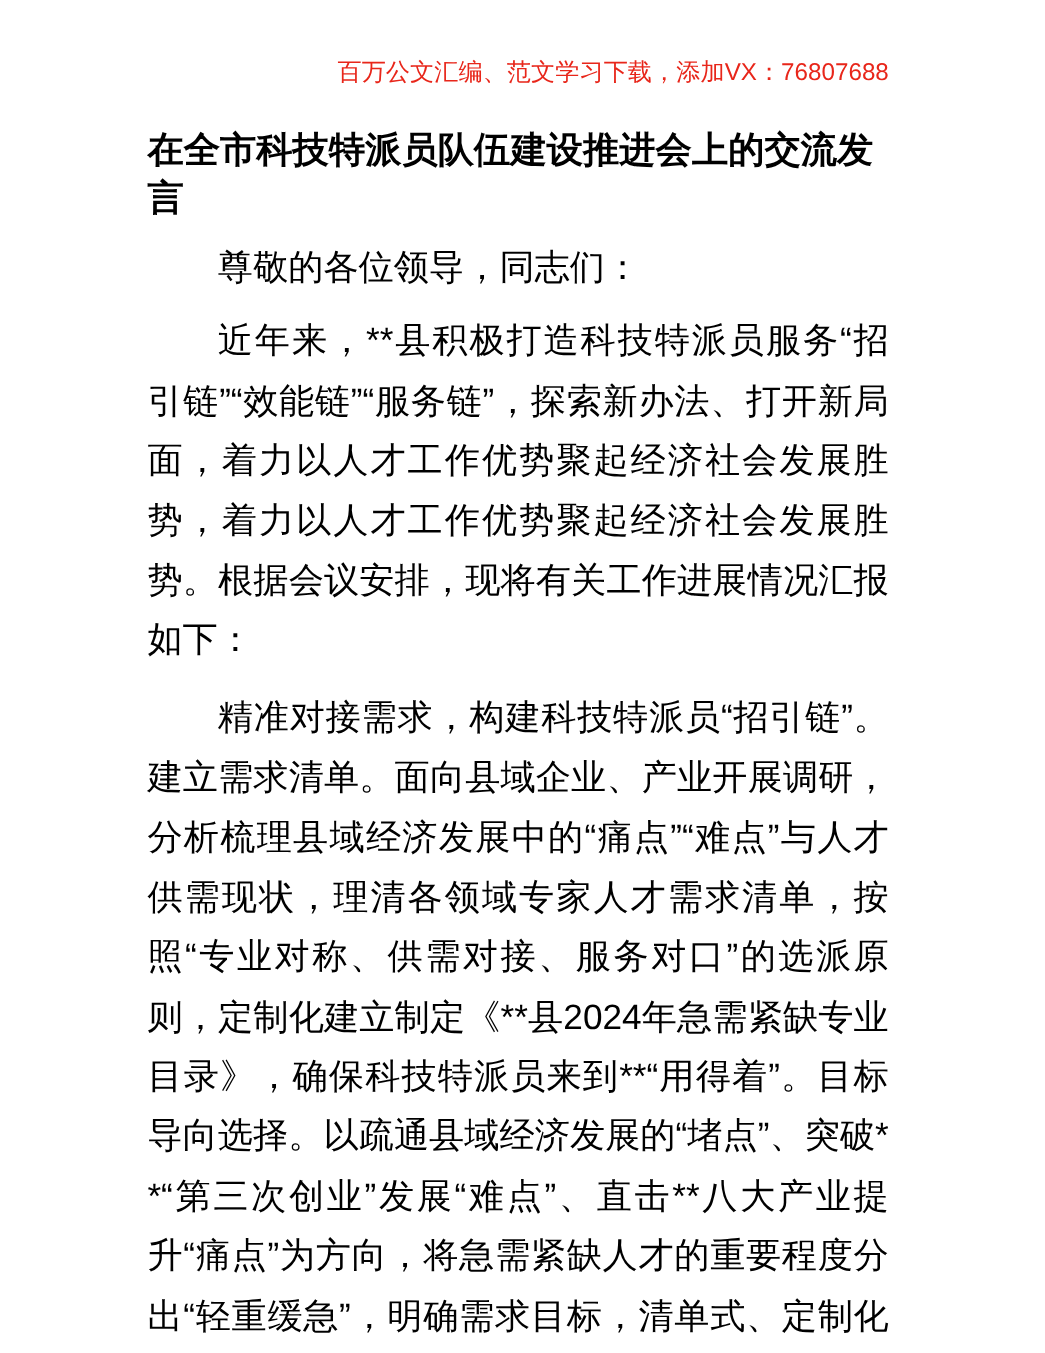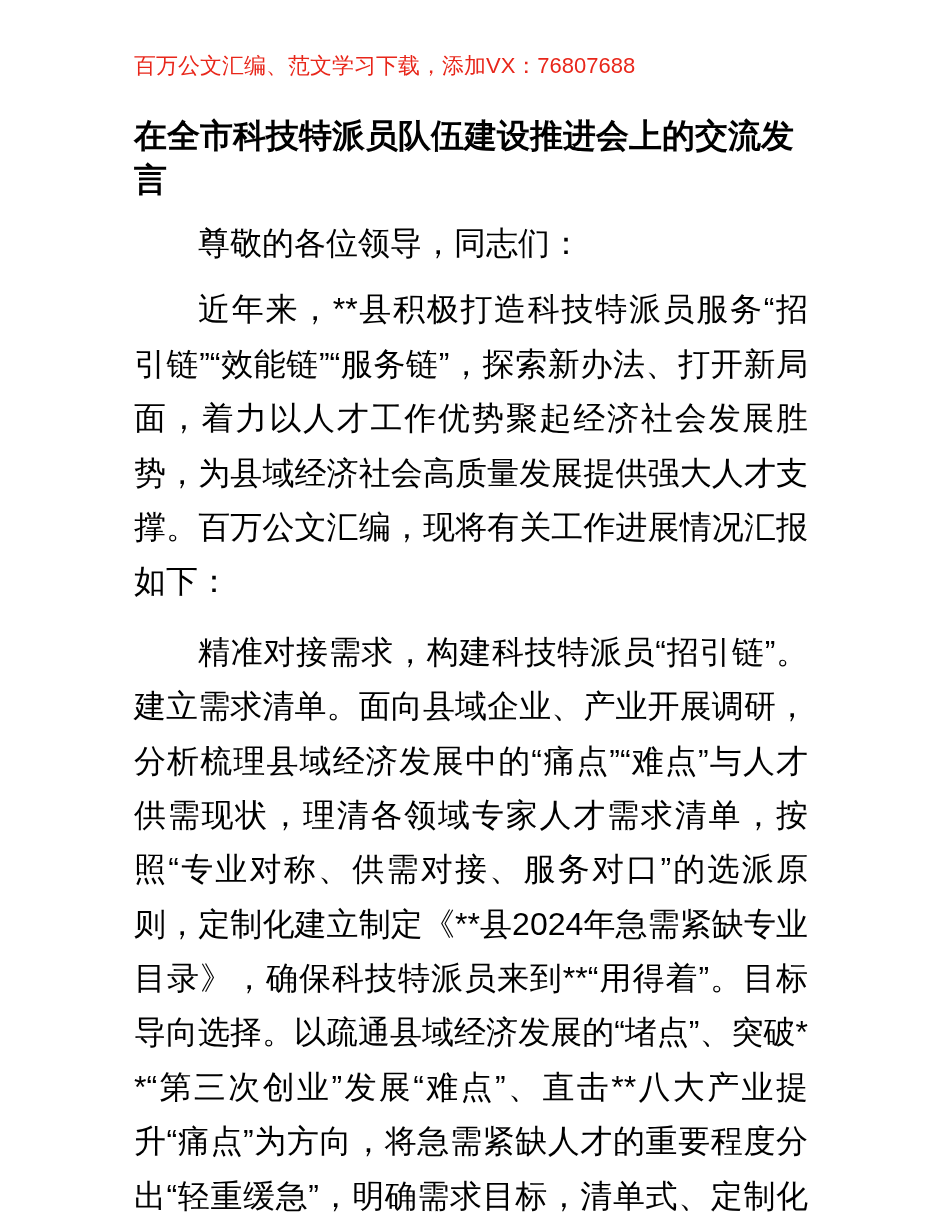--- a/index.html
+++ b/index.html
@@ -16,21 +16,21 @@
   .page {
     box-sizing: border-box;
     width: 950px;
     height: 1230px;
     overflow: hidden;
     background: #ffffff;
     padding: 52px 142px 0 134px; 
   }
   .notice {
     margin: 0;
-    text-align: left;
+    text-align: right;
     font-size: 22px;
     line-height: 28px;
     font-weight: 400;
     color: #e8261a; 
   }
   .title {
     margin: 34px 0 0 0;
     text-align: left;
     font-size: 33px;
     line-height: 44px;
@@ -54,17 +54,17 @@
 <body>
 
 <div class="page">
 
   <p class="notice">百万公文汇编、范文学习下载，添加VX：76807688</p>
 
   <h1 class="title">在全市科技特派员队伍建设推进会上的交流发言</h1>
 
   <p class="para para-salutation">尊敬的各位领导，同志们：</p>
 
-  <p class="para para-intro">近年来，**县积极打造科技特派员服务“招引链”“效能链”“服务链”，探索新办法、打开新局面，着力以人才工作优势聚起经济社会发展胜势，为县域经济社会高质量发展提供强大人才支撑。百万公文汇编，现将有关工作进展情况汇报如下：</p>
+  <p class="para para-intro">近年来，**县积极打造科技特派员服务“招引链”“效能链”“服务链”，探索新办法、打开新局面，着力以人才工作优势聚起经济社会发展胜势，着力以人才工作优势聚起经济社会发展胜势。根据会议安排，现将有关工作进展情况汇报如下：</p>
 
   <p class="para para-main">精准对接需求，构建科技特派员“招引链”。建立需求清单。面向县域企业、产业开展调研，分析梳理县域经济发展中的“痛点”“难点”与人才供需现状，理清各领域专家人才需求清单，按照“专业对称、供需对接、服务对口”的选派原则，定制化建立制定《**县2024年急需紧缺专业目录》，确保科技特派员来到**“用得着”。目标导向选择。以疏通县域经济发展的“堵点”、突破**“第三次创业”发展“难点”、直击**八大产业提升“痛点”为方向，将急需紧缺人才的重要程度分出“轻重缓急”，明确需求目标，清单式、定制化向上争取符合县情的科技特派员，实现人才选择“有的放矢”。“双选”机制引才。立足县域主导产业发展需求与省、州科技特派员自身专业技术优势，建立派驻点与科技特派员“双向选择”工作机制。通过媒体宣传人才干事特色亮点、政策保障爱才留才、领导干部联系专家等方式，提升科技特派员在**工作的满意度，</p>
 
 </div>
 
 </body></html>

